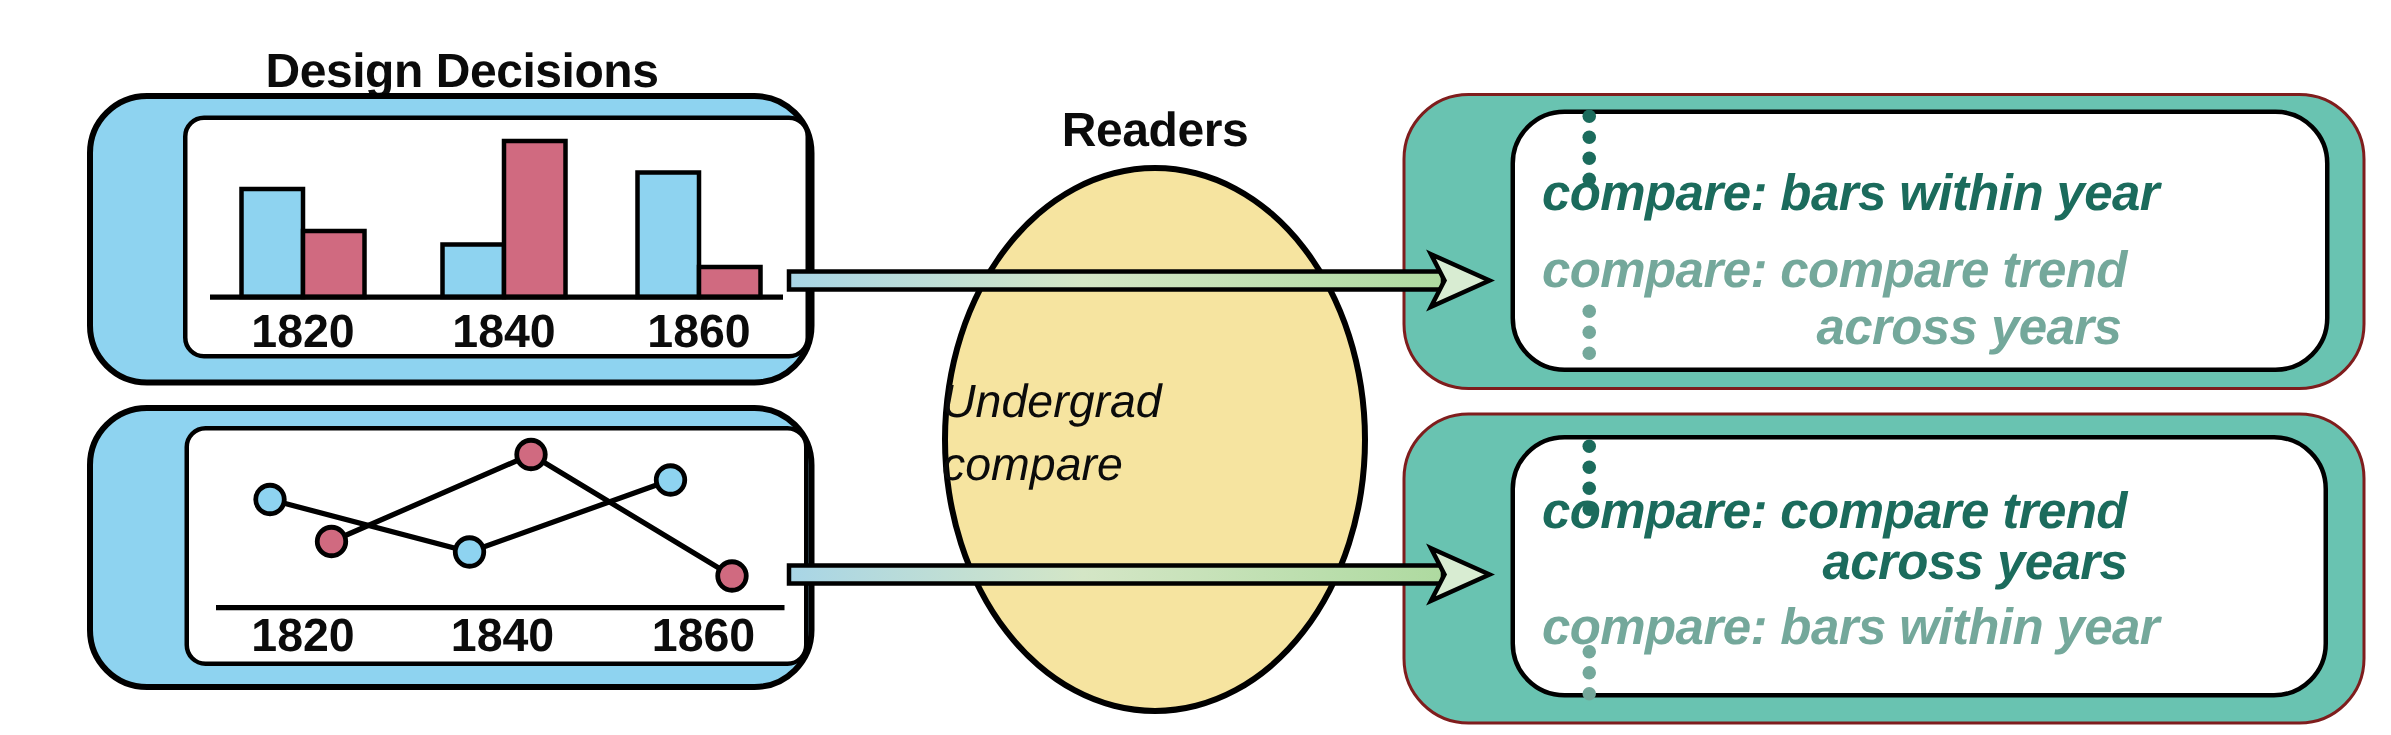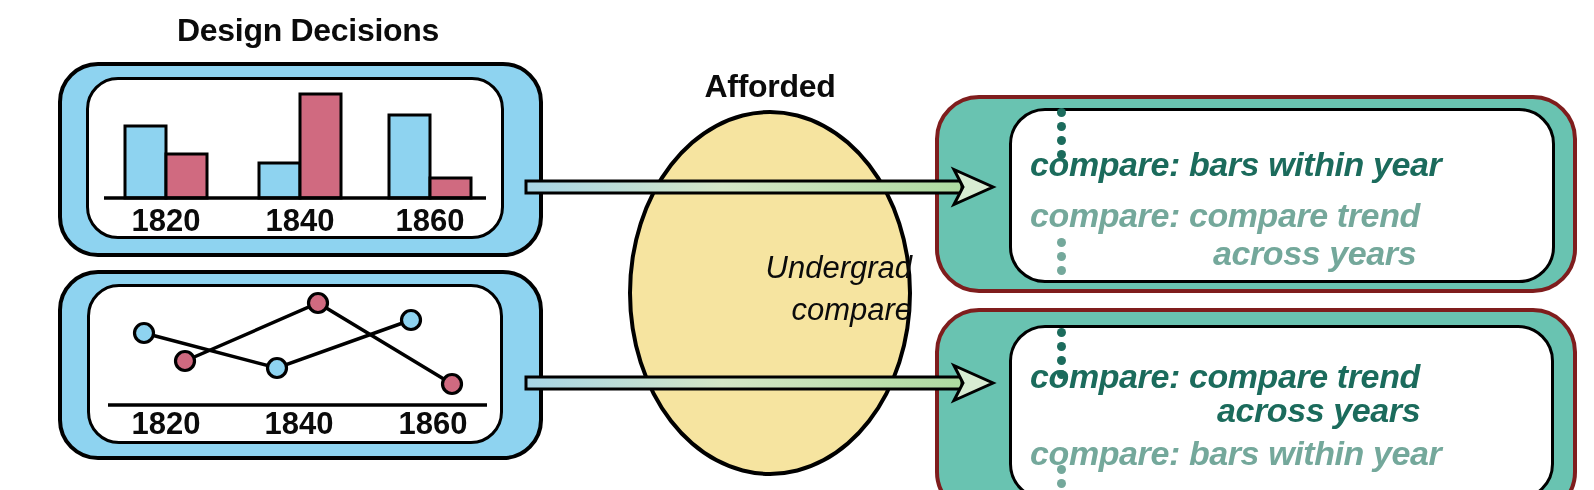--- a/index.html
+++ b/index.html
@@ -4,51 +4,51 @@
 <style>
   html,body{margin:0;padding:0;background:#fff;}
   #canvas{
     position:relative; width:1594px; height:490px; overflow:hidden; background:#fff;
     font-family:"Liberation Sans","DejaVu Sans",sans-serif;
   }
   .title{
     position:absolute; text-align:center; font-weight:bold; color:#0b0b0b;
     font-size:32px; letter-spacing:-0.3px; white-space:nowrap;
   }
-  #title-left{left:108px; top:12px; width:400px;}
+  #title-left{left:108px; top:29px; width:400px;}
   #title-mid{left:670px; top:68px; width:200px;}
   #title-right{left:963px; top:14px; width:606px;}
 
   
   .blue-box{
     position:absolute; background:var(--sky-blue); border:4px solid #000; border-radius:40px;
     box-sizing:border-box;
   }
   #blue-top{left:58px; top:62px; width:485px; height:195px;}
   #blue-bottom{left:58px; top:270px; width:485px; height:190px;}
   .white-inner{
-    position:absolute; background:#fff; border:3px solid #000; border-radius:32px; box-sizing:border-box;
+    position:absolute; background:#fff; border:3px solid #000; border-radius:14px; box-sizing:border-box;margin-left:36px;
   }
   #blue-top .white-inner{left:24px; top:11px; width:418px; height:162px;}
   #blue-bottom .white-inner{left:25px; top:10px; width:416px; height:160px;}
   .chart-svg{position:absolute; left:0; top:0;}
 
   
   #readers-ellipse{
     position:absolute; left:628px; top:110px; width:284px; height:366px;
     background:var(--yellow); border:4px solid #000; border-radius:50%; box-sizing:border-box; z-index:2;
   }
   #readers-label{
-    position:absolute; left:628px; top:247px; width:284px; text-align:right; z-index:3;
+    position:absolute; left:628px; top:247px; width:284px; text-align:left; z-index:3;
     font-style:italic; font-size:31px; line-height:42px; color:#0b0b0b; font-weight:500;
   }
 
   
   .teal-box{
-    position:absolute; background:var(--teal); border:4px solid #7f1d1d; border-radius:44px; box-sizing:border-box;margin-top:33px;
+    position:absolute; background:var(--teal); border:2px solid #7f1d1d; border-radius:44px; box-sizing:border-box;
   }
   #teal-top{left:935px; top:62px; width:642px; height:198px;}
   #teal-bottom{left:935px; top:275px; width:642px; height:208px;}
   .teal-inner{
     position:absolute; background:#fff; border:3px solid #000; border-radius:36px; box-sizing:border-box;
   }
   #teal-top .teal-inner{left:70px; top:9px; width:546px; height:175px;}
   #teal-bottom .teal-inner{left:70px; top:13px; width:545px; height:175px;}
 
   .cmp{
@@ -78,21 +78,21 @@
   #teal-bottom .dots-below{left:45px; top:137px;}
 
   #arrows{position:absolute; left:0; top:0; z-index:5; pointer-events:none;}
 </style>
 </head>
 <body>
 
 <div id="canvas">
 
   <div class="title" id="title-left">Design Decisions</div>
-  <div class="title" id="title-mid">Afforded</div>
+  <div class="title" id="title-mid">Readers</div>
 
   <div class="blue-box" id="blue-top">
     <div class="white-inner">
       <svg id="bar-chart" class="chart-svg" width="412" height="156" viewBox="0 0 412 156">
           <rect x="36" y="46" width="41" height="72" fill="#8ED3F0" stroke="#000" stroke-width="3"></rect>
           <rect x="170" y="83" width="41" height="35" fill="#8ED3F0" stroke="#000" stroke-width="3"></rect>
           <rect x="300" y="35" width="41" height="83" fill="#8ED3F0" stroke="#000" stroke-width="3"></rect>
           <rect x="77" y="74" width="41" height="44" fill="#D06A80" stroke="#000" stroke-width="3"></rect>
           <rect x="211" y="14" width="41" height="104" fill="#D06A80" stroke="#000" stroke-width="3"></rect>
           <rect x="341" y="98" width="41" height="20" fill="#D06A80" stroke="#000" stroke-width="3"></rect>

